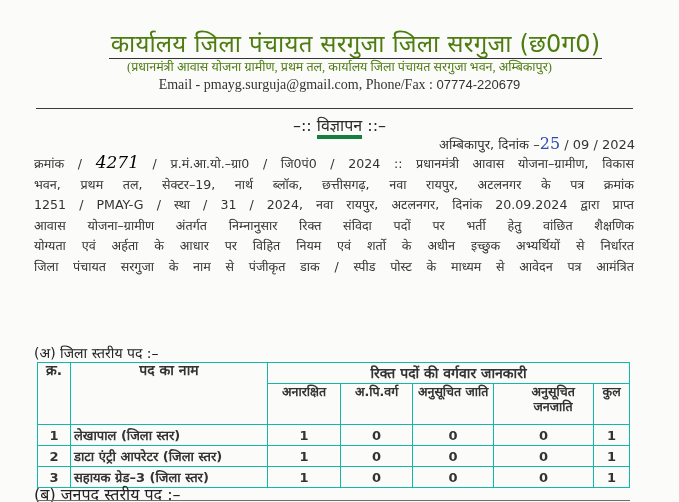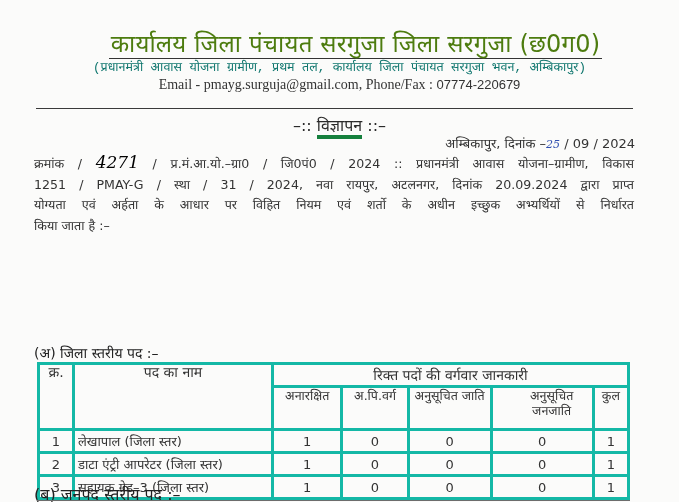--- a/index.html
+++ b/index.html
@@ -11,54 +11,54 @@
     position:relative;
   }
   .abs { position:absolute; }
   .title {
     left:16px; width:679px; top:26px; text-align:center;
     font-size:24px; letter-spacing:0.2px; color:#4d7c0f;
   }
   .title span { border-bottom:1.2px solid #333; padding:0 2px; }
   .subtitle {
     left:0; width:679px; top:58px; text-align:center;
-    font-size:12.5px; font-family:Liberation Mono, monospace; color:#0f766e;
+    font-size:12.5px; font-family:Liberation Serif, serif; color:#4d7c0f;
   }
   .email-line {
     left:0; width:679px; top:77px; text-align:center;
     font-size:14px; font-family:"Liberation Serif","DejaVu Serif",serif; color:#333;
   }
   .hr {
     left:36px; width:597px; top:108px; height:0; border-top:1.6px solid #3a3a3a;
   }
   .vigyapan {
     left:0; width:679px; top:114px; text-align:center; font-size:16px; color:#2a2a2a;
   }
   .vigyapan .word { border-bottom:4px solid #15803d; }
   .dateline {
     right:44px; top:134px; font-size:13px; color:#333;
   }
   .hand {
-    font-family:"DejaVu Serif", serif; font-style:italic; color:#2f4fb0; font-size:11px;
+    font-family:"DejaVu Serif", serif; color:#2f4fb0; font-size:16px;
   }
   .body-text {
     left:34px; width:600px; top:152px;
     font-size:12.6px; line-height:20.6px; color:#333; text-align:justify;
   }
   .ref-num { color:#000000; font-size:17px; font-family:"DejaVu Serif",serif; font-style:italic; }
   .line { white-space:nowrap; display:block; text-align:justify; text-align-last:justify; }
   .line.last { text-align-last:left; }
   .sec-a { left:34px; top:343px; font-size:14px; color:#222; }
   .sec-b { left:34px; top:483px; font-size:16px; color:#222; }
   table.posts {
     position:absolute; left:37px; top:362px; width:593px;
     border-collapse:collapse; font-size:13px; color:#333;
   }
   table.posts td, table.posts th {
-    border:3px solid #14b8a6; font-weight:normal; padding:0 3px;
+    border:1px solid #14b8a6; font-weight:bold; padding:0 3px;
   }
   table.posts th { text-align:center; line-height:15px; }
   .c-sn { width:26px; text-align:center; }
   .c-name { width:190px; text-align:left; }
   .c-num { text-align:center; }
   .hdr-top th { height:20px; font-size:14px; }
   .hdr-sub th { height:40px; vertical-align:top; padding-top:2px; font-size:12.5px; }
   tbody td { height:20px; }
   .bottom-rule { left:37px; width:593px; top:500px; border-top:1px solid #6d6d6d; height:0; }
 </style>
@@ -76,23 +76,25 @@
 
 <div class="abs vigyapan">
   <span>–:: </span><span class="word">विज्ञापन</span><span> ::–</span>
 </div>
 <div class="abs dateline">
   <span>अम्बिकापुर, दिनांक –</span><span class="hand">25</span><span> / 09 / 2024</span>
 </div>
 
 <div class="abs body-text">
   <span class="line"><span>क्रमांक / </span><span class="ref-num">4271</span><span> / प्र.मं.आ.यो.–ग्रा0 / जि0पं0 / 2024  ::  प्रधानमंत्री आवास योजना–ग्रामीण, विकास</span></span>
+  <span class="line">भवन, प्रथम तल, सेक्टर–19, नार्थ ब्लॉक, छत्तीसगढ़, नवा रायपुर, अटलनगर के पत्र क्रमांक</span>
   <span class="line">1251 /  PMAY-G / स्था / 31 / 2024, नवा रायपुर, अटलनगर, दिनांक 20.09.2024 द्वारा प्राप्त</span>
+  <span class="line">आवास योजना–ग्रामीण अंतर्गत निम्नानुसार रिक्त संविदा पदों पर भर्ती हेतु वांछित शैक्षणिक</span>
   <span class="line">योग्यता एवं अर्हता के आधार पर विहित नियम एवं शर्तो के अधीन इच्छुक अभ्यर्थियों से निर्धारत</span>
-  <span class="line last">किया जाता है :–</span>
+  <span class="line">जिला पंचायत सरगुजा के नाम से पंजीकृत डाक / स्पीड पोस्ट के माध्यम से आवेदन पत्र आमंत्रित</span>
 </div>
 
 <div class="abs sec-a">(अ) जिला स्तरीय पद :–</div>
 
 <table class="posts">
   <thead>
     <tr class="hdr-top">
       <th class="c-sn" rowspan="2" style="vertical-align:top;">क्र.</th>
       <th class="c-name" rowspan="2" style="vertical-align:top;">पद का नाम</th>
       <th colspan="5">रिक्त पदों की वर्गवार जानकारी</th>

